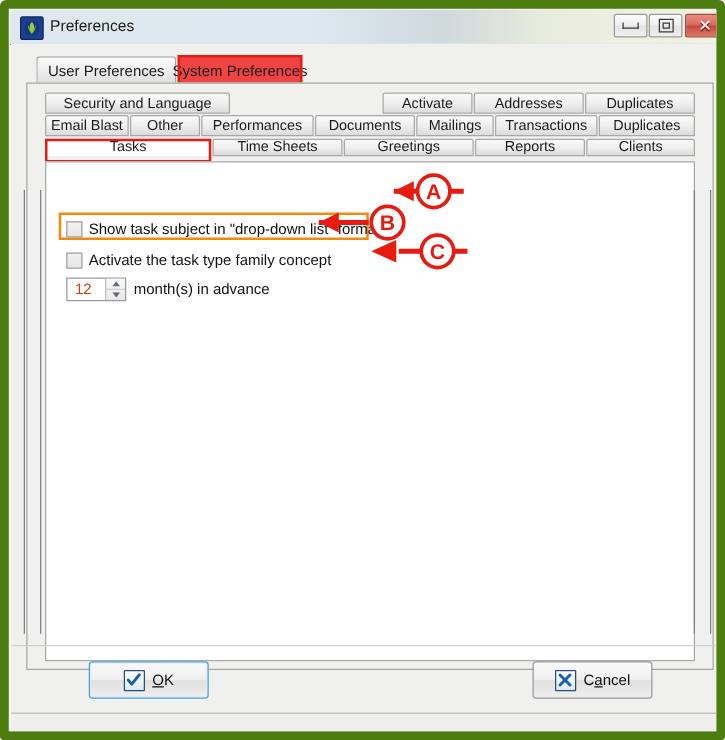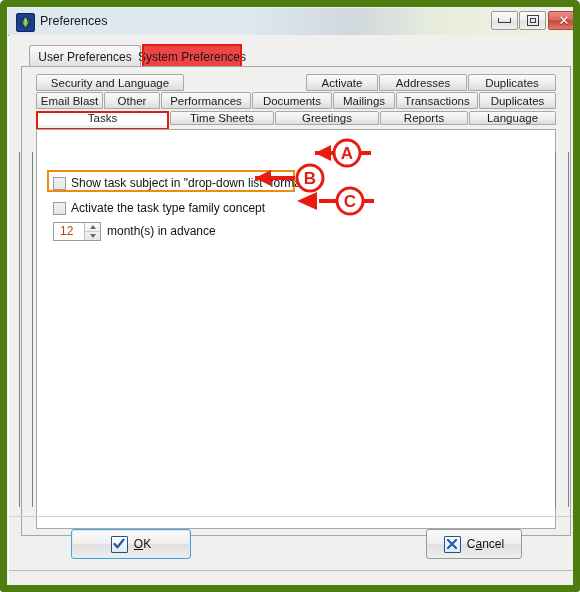--- a/index.html
+++ b/index.html
@@ -148,21 +148,21 @@
     position:absolute;left:2px;top:509px;width:575px;height:54px;
     border-top:1px solid #cfcfcf;
   }
   .dlg-btn{
     position:absolute;top:12px;height:30px;box-sizing:border-box;
     border-radius:3px;display:flex;align-items:center;justify-content:center;
     background:linear-gradient(to bottom,#fafafa 0%,#f0f0f0 48%,#e0e0e0 52%,#efefef 100%);
     font-size:12px;color:#101010;
   }
   #ok-btn{
-    left:62px;width:120px;
+    left:62px;width:96px;
     border:1px solid #4aa3d8;
     box-shadow:0 0 0 1px #dcecf7 inset;
   }
   #cancel-btn{left:417px;width:96px;border:1px solid #9a9a9a;}
   .btn-ico{width:17px;height:17px;box-sizing:border-box;margin-right:6px;
     border:1px solid #2a4f7a;background:linear-gradient(to bottom,#ffffff,#dce9f5);
     display:flex;align-items:center;justify-content:center;border-radius:1px;}
   .u{text-decoration:underline;}
   
   #statusbar{
@@ -257,21 +257,21 @@
         <div class="itab r3" style="left:134px;top:37px;width:104px;">
           <span>Time Sheets</span>
           </div>
         <div class="itab r3" style="left:239px;top:37px;width:104px;">
           <span>Greetings</span>
           </div>
         <div class="itab r3" style="left:344px;top:37px;width:88px;">
           <span>Reports</span>
           </div>
         <div class="itab r3" style="left:433px;top:37px;width:87px;">
-          <span>Language</span>
+          <span>Clients</span>
           </div>
 
         <div id="itab-hl"></div>
       </div>
 
       <div id="inner-body"></div>
     </div>
 
     <div id="hl-box-a"></div>
 

